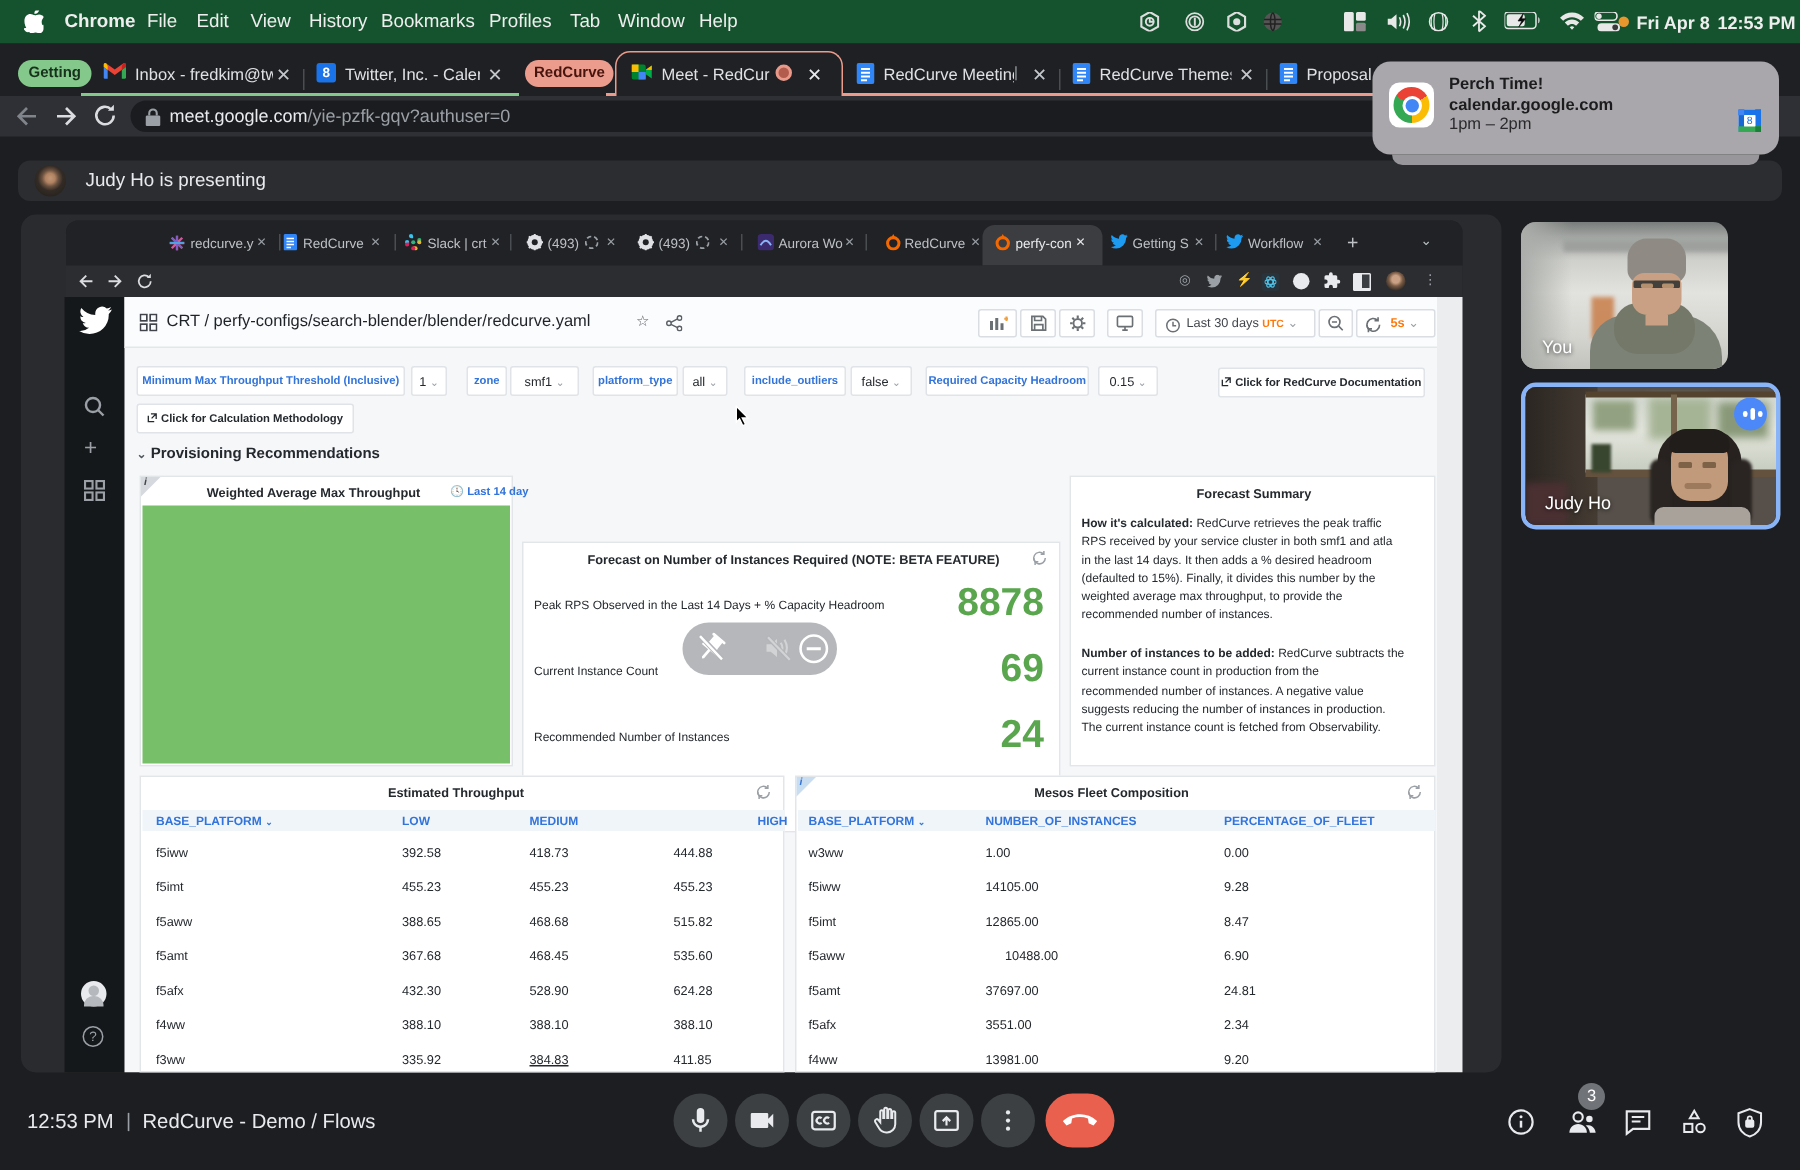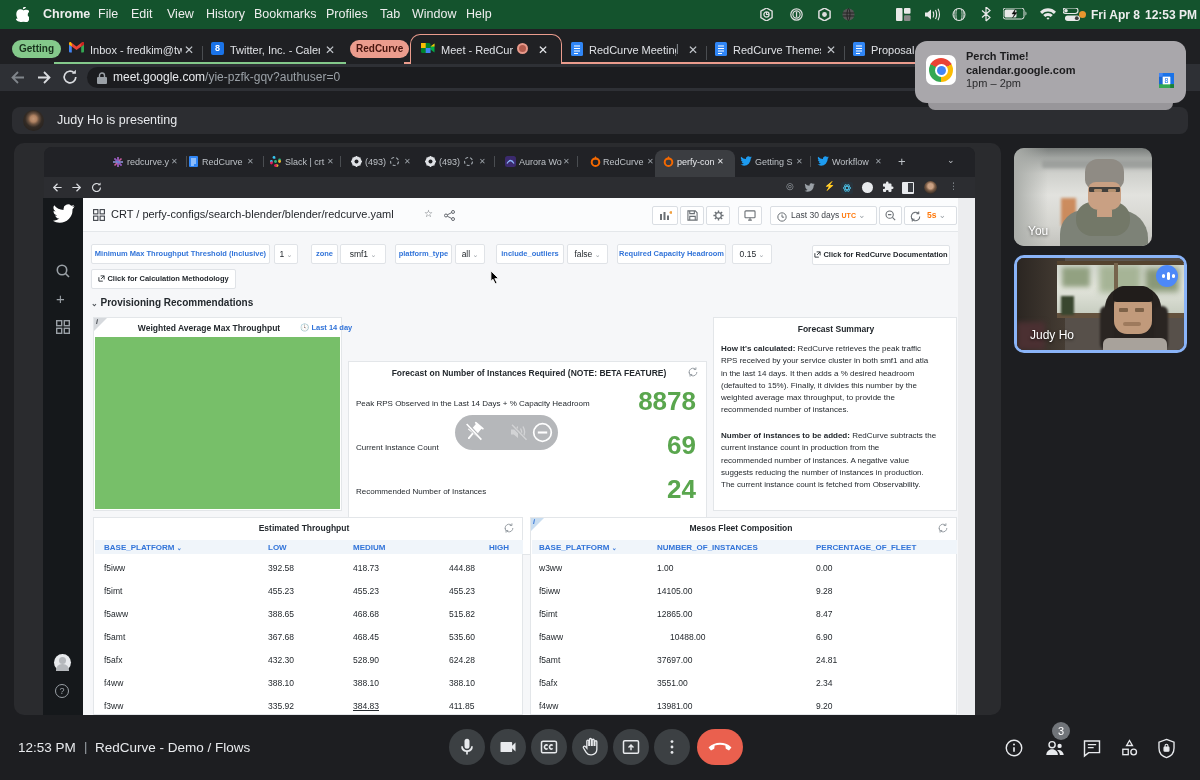--- a/index.html
+++ b/index.html
@@ -453,21 +453,21 @@
     <div class="gpanel" style="left:10px;top:319px;width:430px;height:198px;">
       <div class="ptit" style="position:absolute;left:60px;top:5px;width:300px;">Estimated Throughput</div>
       <svg style="position:absolute;right:8px;top:5px" width="10" height="10" viewBox="0 0 13 13" fill="none" stroke="#9aa0a6" stroke-width="1.3">
             <path d="M11.5 6.5a5 5 0 11-1.5-3.5M10.3 0.5v2.8H7.5"></path>
             <path d="M1.5 6.5a5 5 0 001.5 3.5M2.7 12.5V9.7h2.8"></path>
           </svg>
       <div style="position:absolute;left:1px;top:22px;width:428px;height:14px;background:#f0f5fa;"></div>
       <span class="thead" style="left:10px;top:25px;">BASE_PLATFORM <span style="font-size:6px;">⌄</span></span>
       <span class="thead" style="left:174px;top:25px;">LOW</span>
       <span class="thead" style="left:259px;top:25px;">MEDIUM</span>
-      <span class="thead" style="left:359px;top:25px;padding-left:36px;">HIGH</span>
+      <span class="thead" style="left:375px;top:25px;padding-left:36px;">HIGH</span>
       <div class="trow" style="top:43px;">
             <span style="left:10px;">f5iww</span>
             <span style="left:174px;">392.58</span>
             <span style="left:259px;">418.73</span>
             <span style="left:355px;">444.88</span>
           </div>
       <div class="trow" style="top:66px;">
             <span style="left:10px;">f5imt</span>
             <span style="left:174px;">455.23</span>
             <span style="left:259px;">455.23</span>

